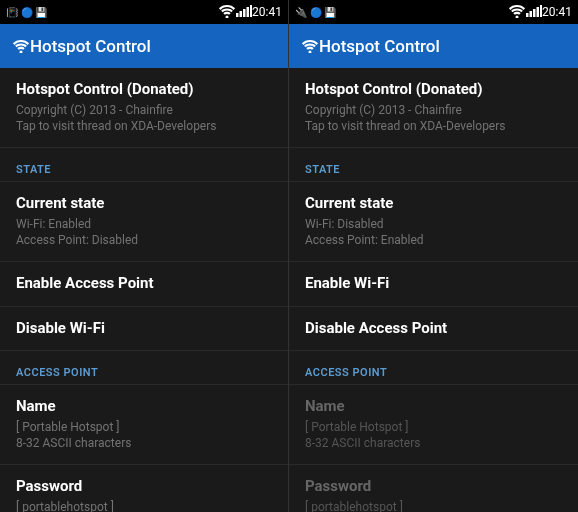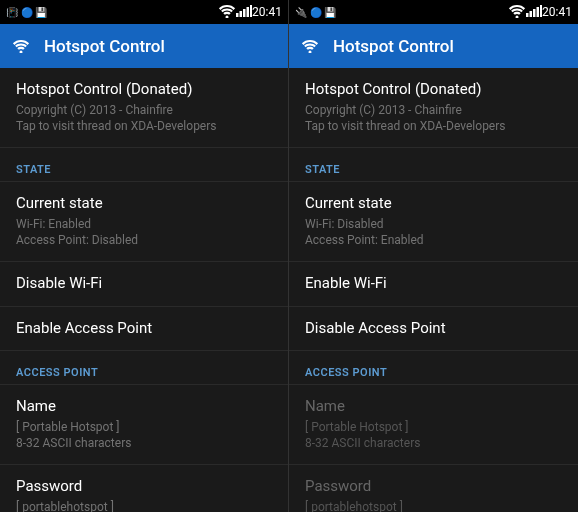--- a/index.html
+++ b/index.html
@@ -45,21 +45,21 @@
       color: #fff;
     }
 
     
     .toolbar {
       background: #1565C0;
       height: 44px;
       display: flex;
       align-items: center;
       padding: 0 12px;
-      gap: 14px;
+      gap: 0;
       flex-shrink: 0;
     }
     .toolbar-title {
       color: #fff;
       font-size: 17px;
       font-weight: 500;
     }
     .wifi-icon-toolbar {
       color: #fff;
       font-size: 18px;
@@ -76,21 +76,21 @@
     
     .list-item {
       padding: 12px 16px;
       border-bottom: 1px solid #2a2a2a;
       cursor: pointer;
     }
 
     .item-title {
       color: #ffffff;
       font-size: 15px;
-      font-weight: 400;
+      font-weight: 700;
       line-height: 1.3;
     }
     .item-title.disabled-text {
       color: #666;
     }
     .item-subtitle {
       color: #737373;
       font-size: 12px;
       margin-top: 2px;
       line-height: 1.4;
@@ -151,24 +151,24 @@
         <div class="list-item">
           <div class="item-title">Hotspot Control (Donated)</div>
           <div class="item-subtitle">Copyright (C) 2013 - Chainfire<br>Tap to visit thread on XDA-Developers</div>
         </div>
         <div class="section-header"><span class="section-label">STATE</span></div>
         <div class="list-item">
           <div class="item-title">Current state</div>
           <div class="item-subtitle">Wi-Fi: Enabled<br>Access Point: Disabled</div>
         </div>
         <div class="list-item">
+          <div class="item-title">Enable Access Point</div>
+        </div>
+        <div class="list-item">
           <div class="item-title">Disable Wi-Fi</div>
-        </div>
-        <div class="list-item">
-          <div class="item-title">Enable Access Point</div>
         </div>
         <div class="section-header"><span class="section-label">ACCESS POINT</span></div>
         <div class="list-item">
           <div class="item-title">Name</div>
           <div class="item-subtitle">[ Portable Hotspot ]<br>8-32 ASCII characters</div>
         </div>
         <div class="list-item">
           <div class="item-title">Password</div>
           <div class="item-subtitle">[ portablehotspot ]<br>8-63 ASCII characters</div>
         </div>

